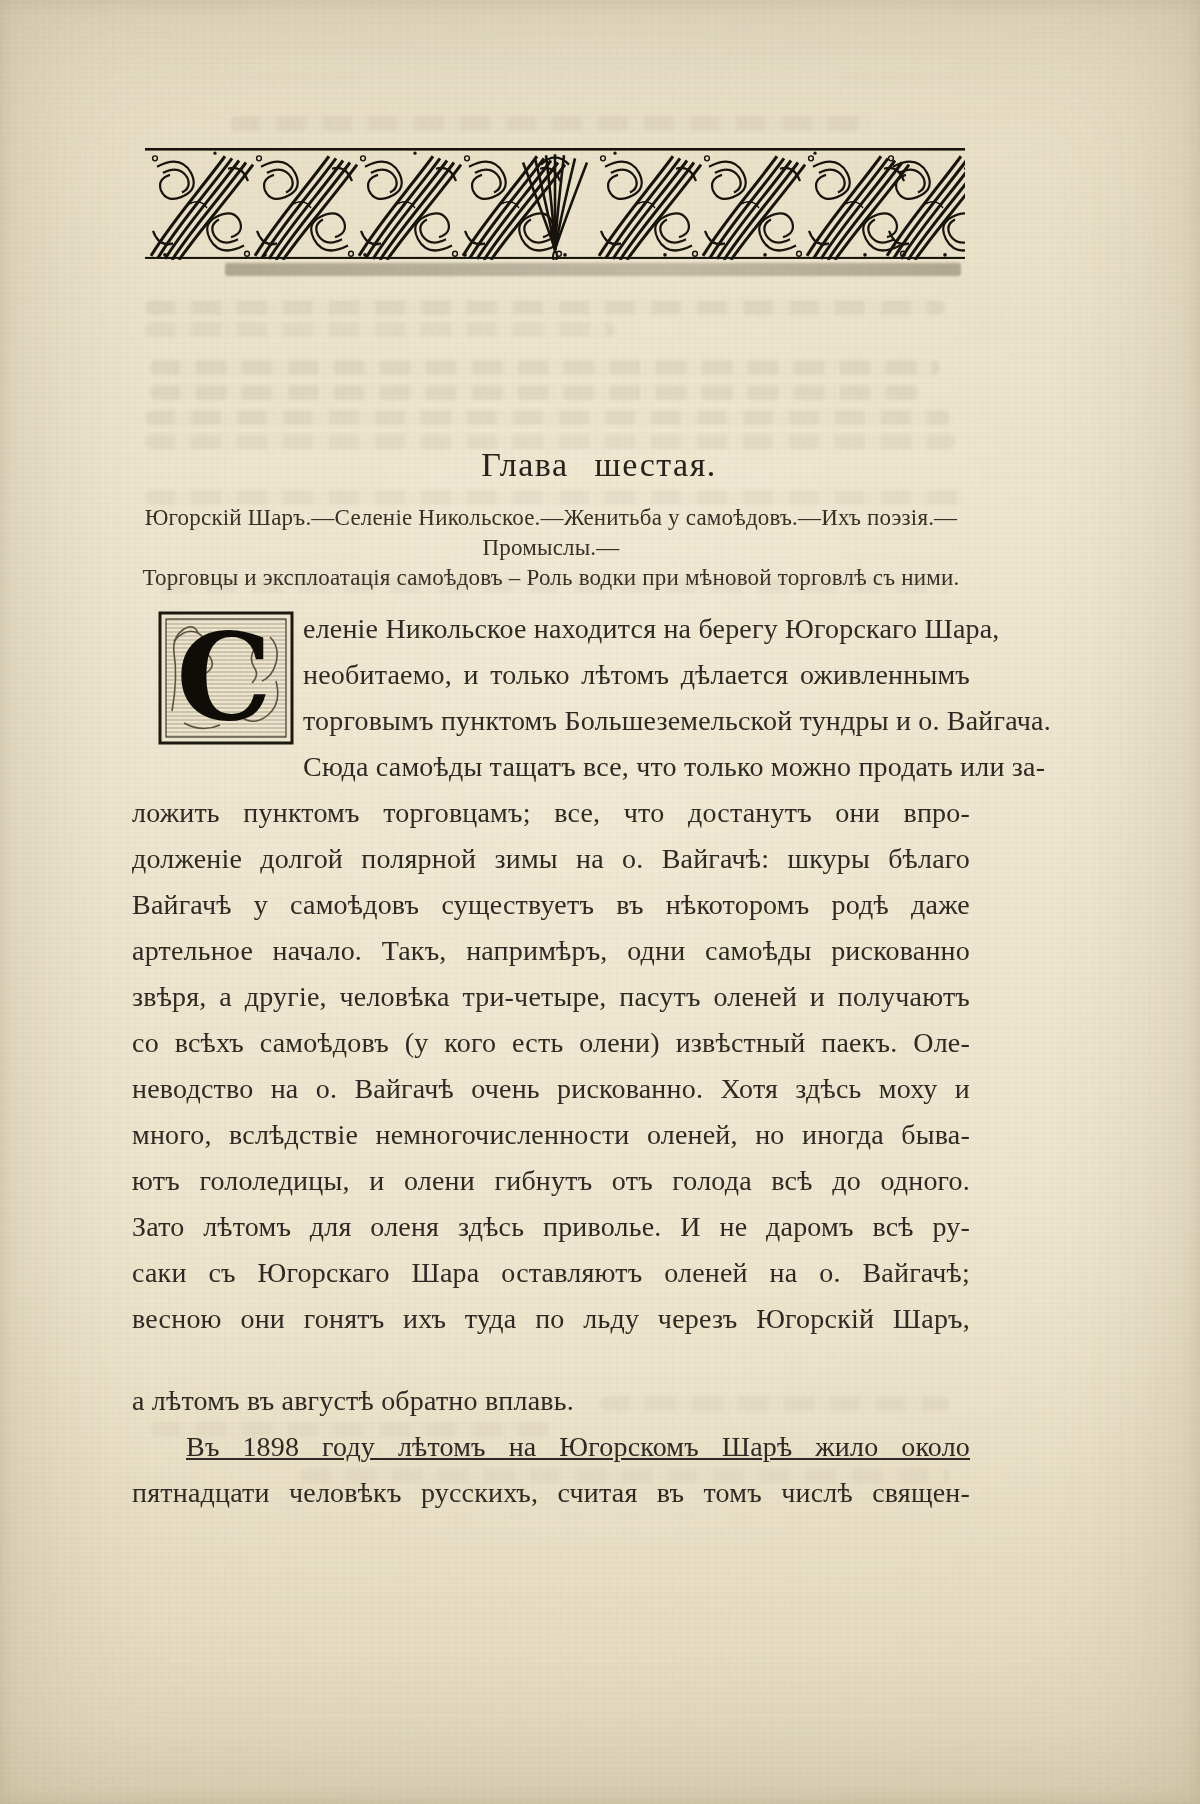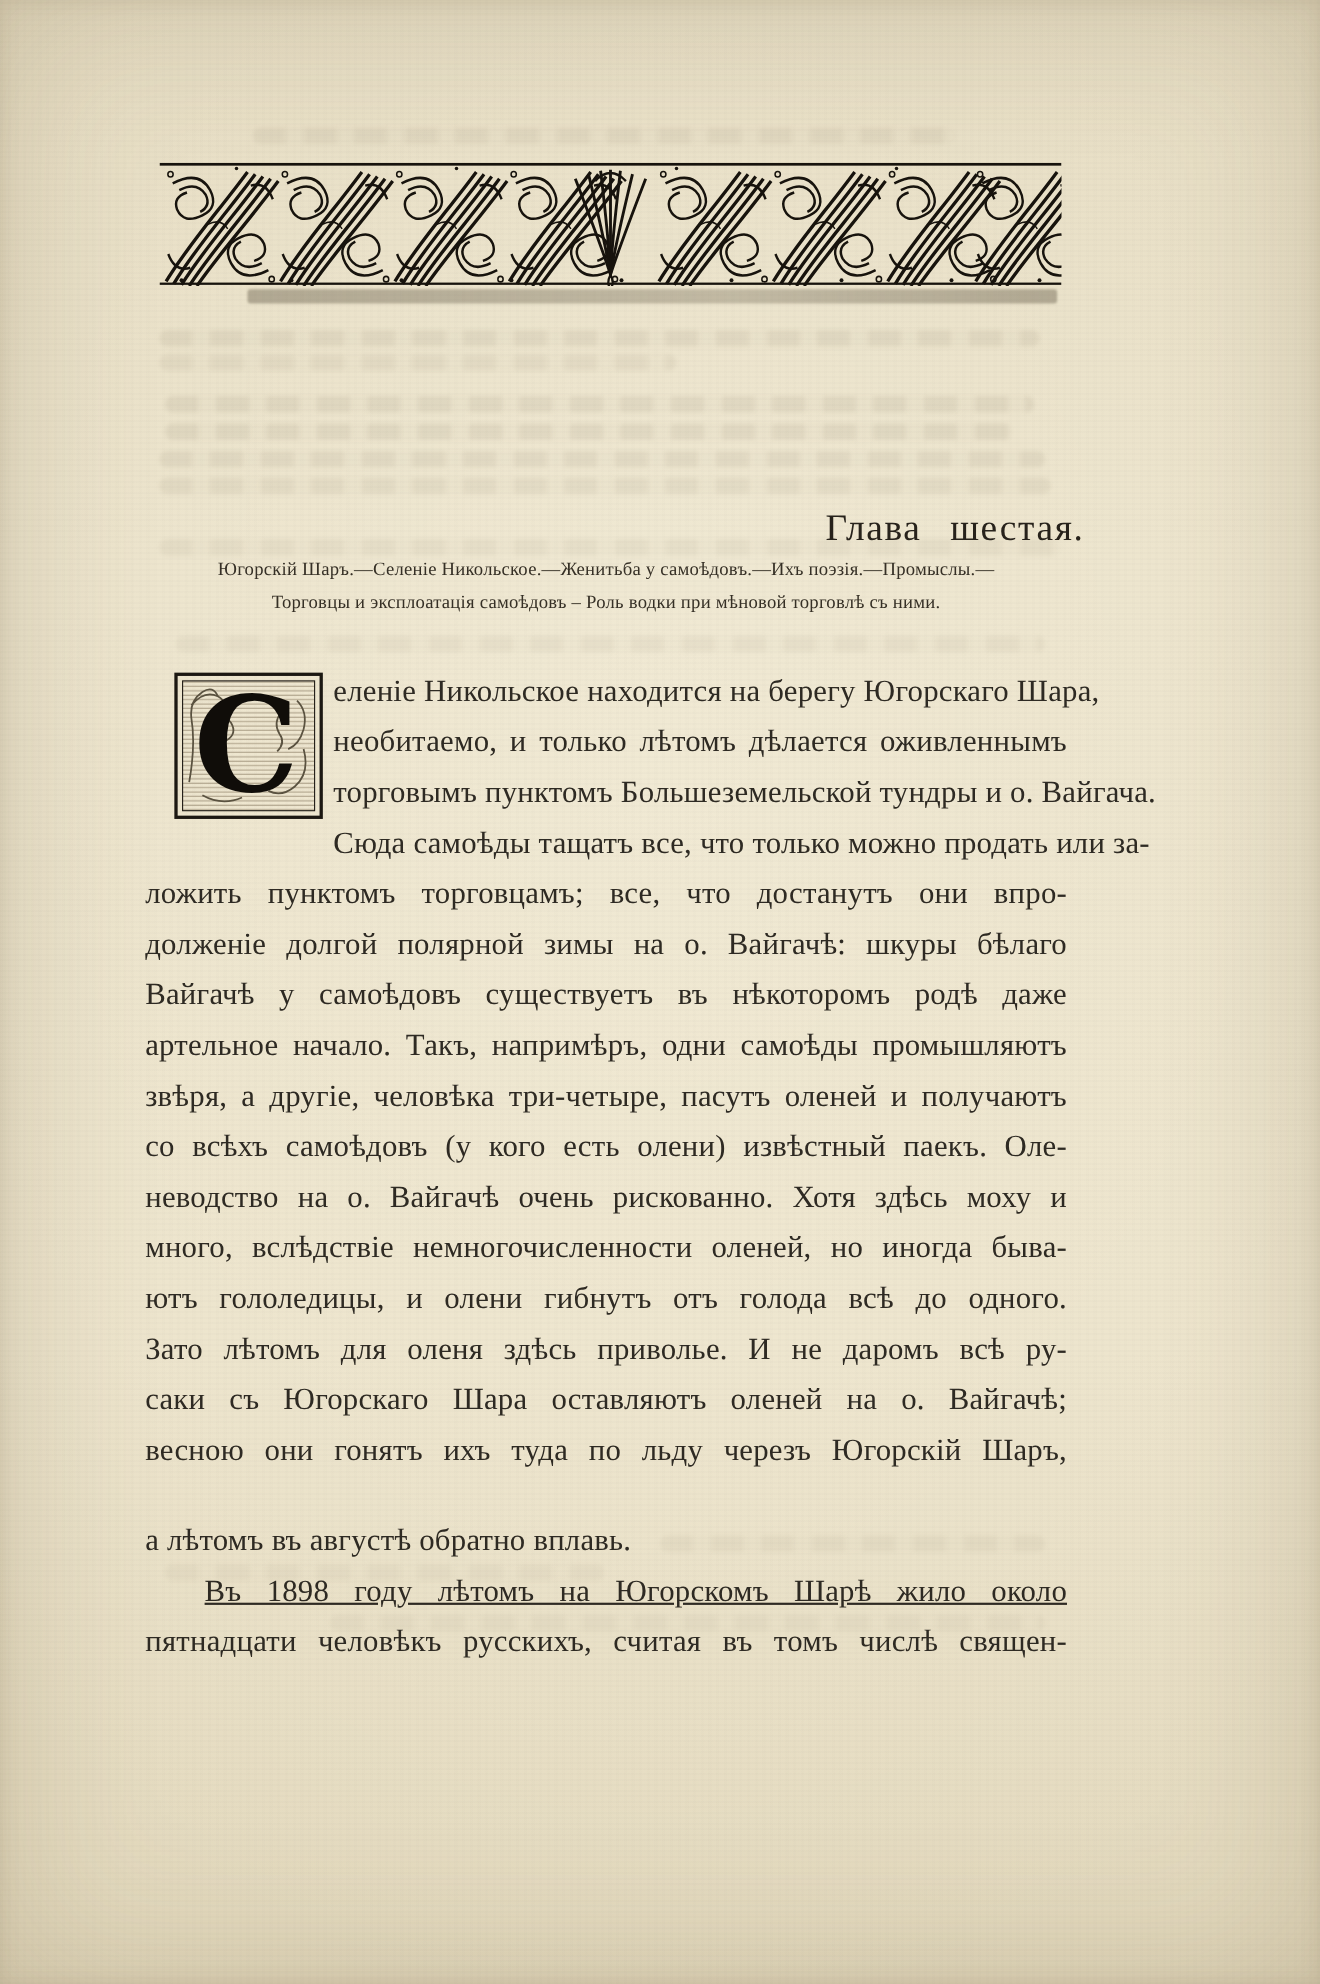--- a/index.html
+++ b/index.html
@@ -32,29 +32,29 @@
     background:linear-gradient(90deg, rgba(98,89,70,0.42), rgba(98,89,70,0.30) 60%, rgba(98,89,70,0.42));
     filter:blur(1.2px);
   }
   
   .ornament{position:absolute;left:145px;top:148px;width:820px;height:112px;}
   .ornament svg{width:100%;height:100%;display:block;}
   
   .chapter-title{
     position:absolute;left:132px;top:443px;width:838px;
     padding-left:96px;box-sizing:border-box;
-    margin:16px;text-align:right;
+    margin:0;text-align:center;
     font-size:34px;font-weight:normal;line-height:44px;
     letter-spacing:1.5px;word-spacing:16px;color:#27221b;
   }
   
   .subtitle{
     position:absolute;left:128px;top:503px;width:846px;
     text-align:center;color:#363026;
-    font-size:17px;line-height:30px;letter-spacing:0.2px;
+    font-size:23px;line-height:30px;letter-spacing:0.2px;
   }
   
   .body-text{
     position:absolute;left:132px;top:606px;width:838px;
     color:#2e2a23;font-size:28px;line-height:46px;letter-spacing:0.2px;
   }
   .line{
     text-align:justify;text-align-last:justify;
     height:46px;overflow:visible;white-space:nowrap;
   }
@@ -188,21 +188,21 @@
       </svg>
     </div>
 
     <div class="line">еленіе Никольское находится на берегу Югорскаго Шара,</div>
     <div class="line">необитаемо, и только лѣтомъ дѣлается оживленнымъ</div>
     <div class="line">торговымъ пунктомъ Большеземельской тундры и о. Вайгача.</div>
     <div class="line">Сюда самоѣды тащатъ все, что только можно продать или за-</div>
     <div class="line">ложить пунктомъ торговцамъ; все, что достанутъ они впро-</div>
     <div class="line">долженіе долгой полярной зимы на о. Вайгачѣ: шкуры бѣлаго</div>
     <div class="line">Вайгачѣ у самоѣдовъ существуетъ въ нѣкоторомъ родѣ даже</div>
-    <div class="line">артельное начало. Такъ, напримѣръ, одни самоѣды промышляютъ</div>
+    <div class="line">артельное начало. Такъ, напримѣръ, одни самоѣды рискованно</div>
     <div class="line">звѣря, а другіе, человѣка три-четыре, пасутъ оленей и получаютъ</div>
     <div class="line">со всѣхъ самоѣдовъ (у кого есть олени) извѣстный паекъ. Оле-</div>
     <div class="line">неводство на о. Вайгачѣ очень рискованно. Хотя здѣсь моху и</div>
     <div class="line">много, вслѣдствіе немногочисленности оленей, но иногда быва-</div>
     <div class="line">ютъ гололедицы, и олени гибнутъ отъ голода всѣ до одного.</div>
     <div class="line">Зато лѣтомъ для оленя здѣсь приволье. И не даромъ всѣ ру-</div>
     <div class="line">саки съ Югорскаго Шара оставляютъ оленей на о. Вайгачѣ;</div>
     <div class="line">весною они гонятъ ихъ туда по льду черезъ Югорскій Шаръ,</div>
     <div class="line para-end">а лѣтомъ въ августѣ обратно вплавь.</div>
 

